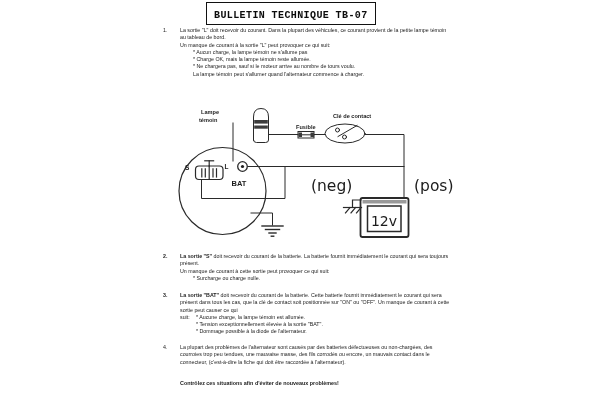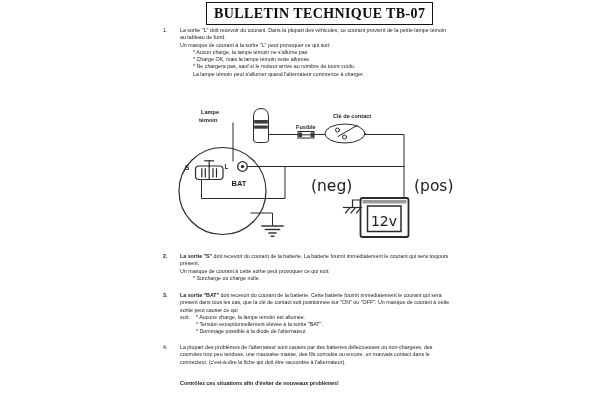--- a/index.html
+++ b/index.html
@@ -1,22 +1,22 @@
 <!DOCTYPE html>
 <html><head>
 <meta charset="utf-8">
 <style>
   html,body{margin:0;padding:0;}
   body{width:600px;height:400px;background:#ffffff;overflow:hidden;}
   .page{position:relative;width:600px;height:400px;background:#ffffff;
         font-family:"Liberation Sans",sans-serif;color:#1c1c1c;}
   .title-box{position:absolute;left:206px;top:2px;border:1.5px solid #111;
         padding:1px 7px 2px 7px;background:#fff;}
-  .title-box span{font-family:Liberation Serif, serif;font-weight:bold;
-        font-size:14px;letter-spacing:0.4px;white-space:nowrap;color:#0b0b0b;text-align:center;}
+  .title-box span{font-family:Liberation Mono, monospace;font-weight:bold;
+        font-size:10px;letter-spacing:0.4px;white-space:nowrap;color:#0b0b0b;text-align:center;}
   .item{position:absolute;left:163px;display:flex;font-size:5.3px;line-height:7.3px;}
   .num{width:17px;flex:none;}
   .num.bold{font-weight:bold;}
   .itext{width:272px;}
   .itext p{margin:0;}
   .gap{margin-top:5px;}
   .bullets{padding-left:13px;}
   .suit-row{display:flex;}
   .suitlbl{flex:none;width:16px;}
   .suit-bullets{flex:1;}

